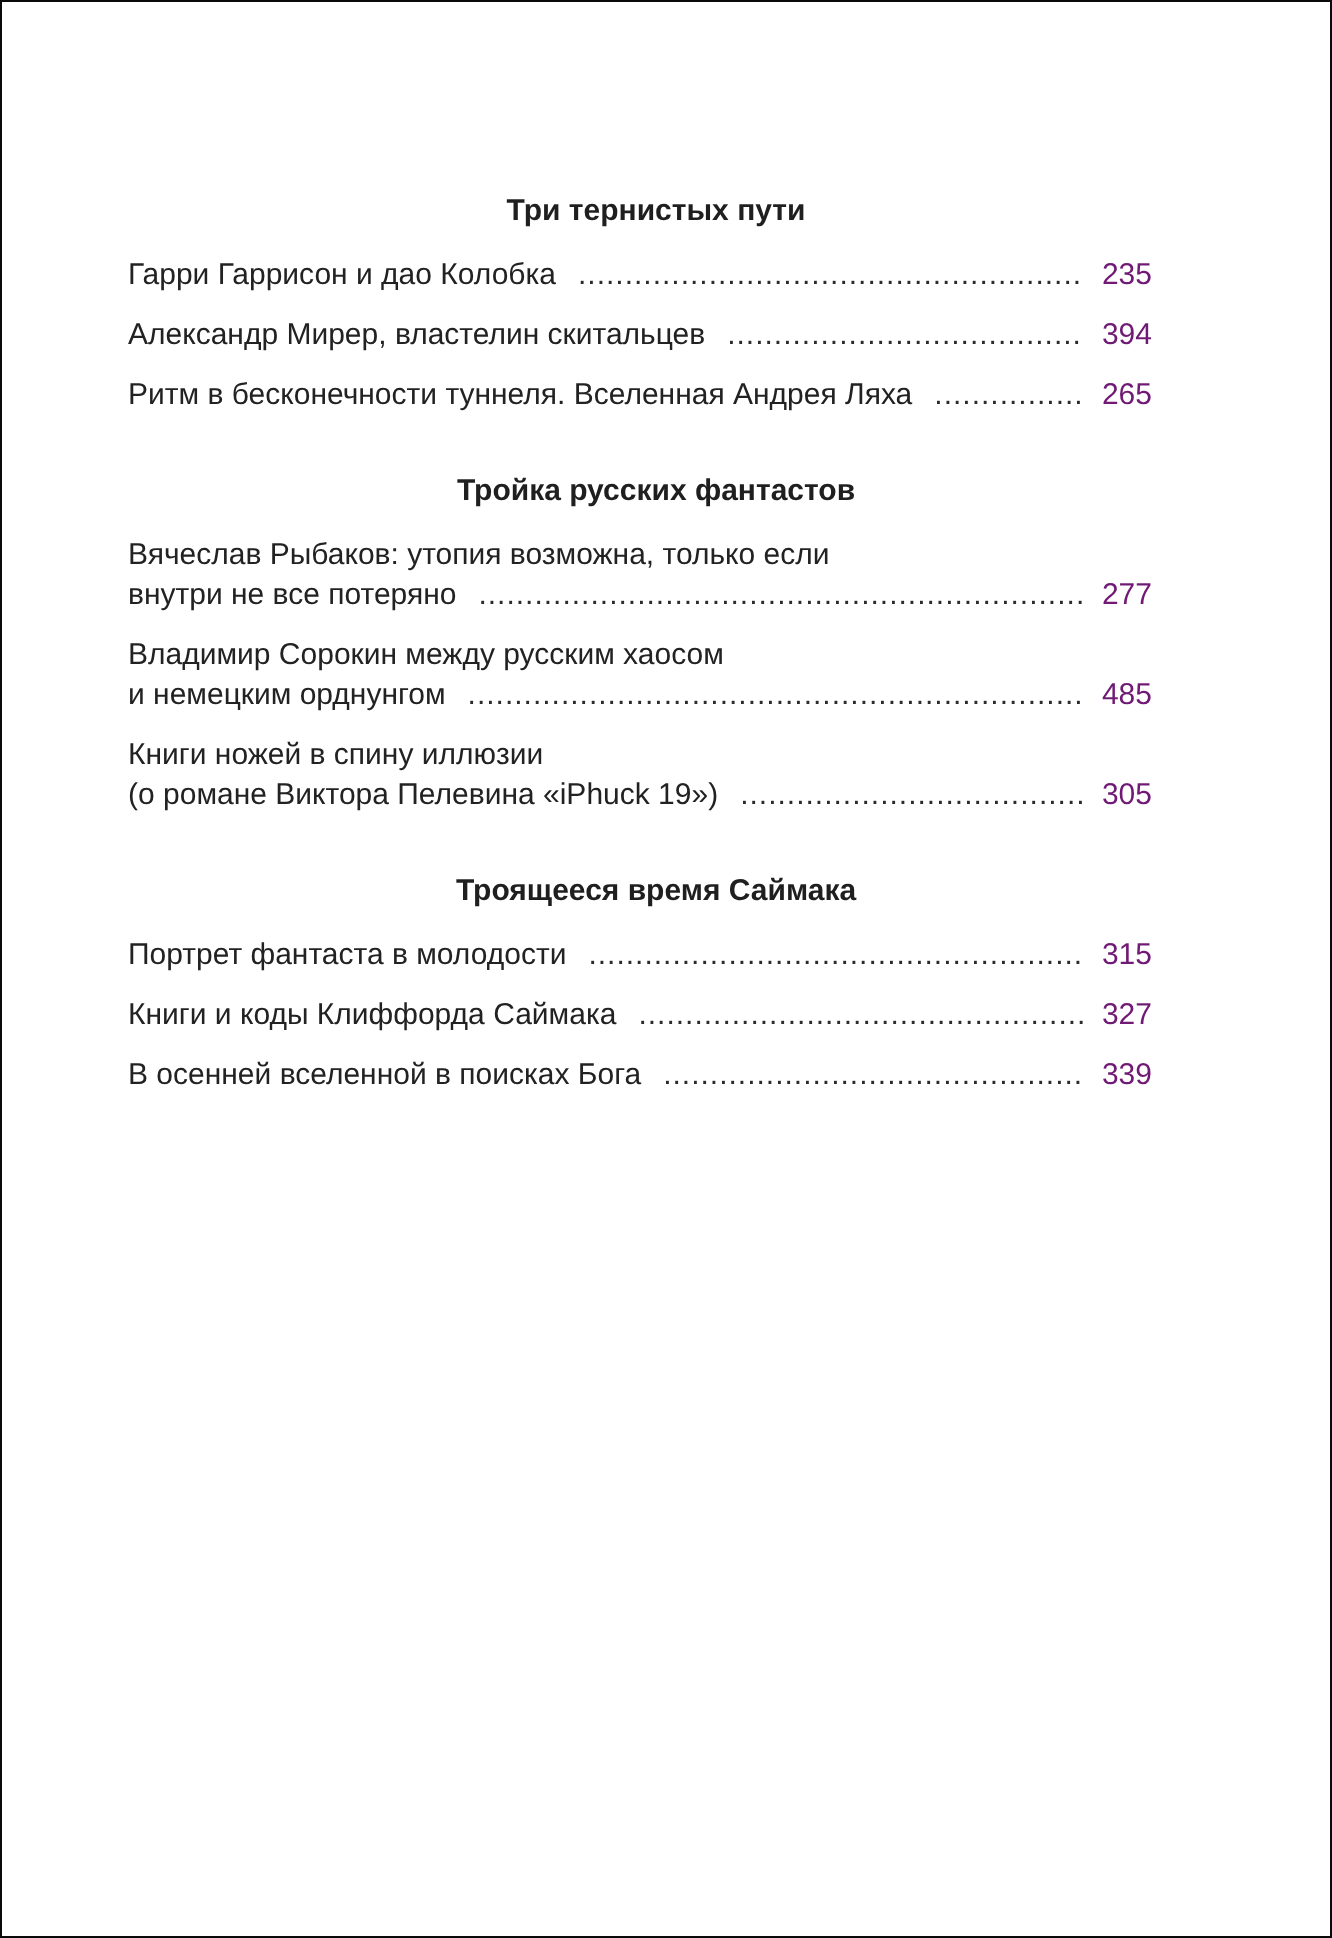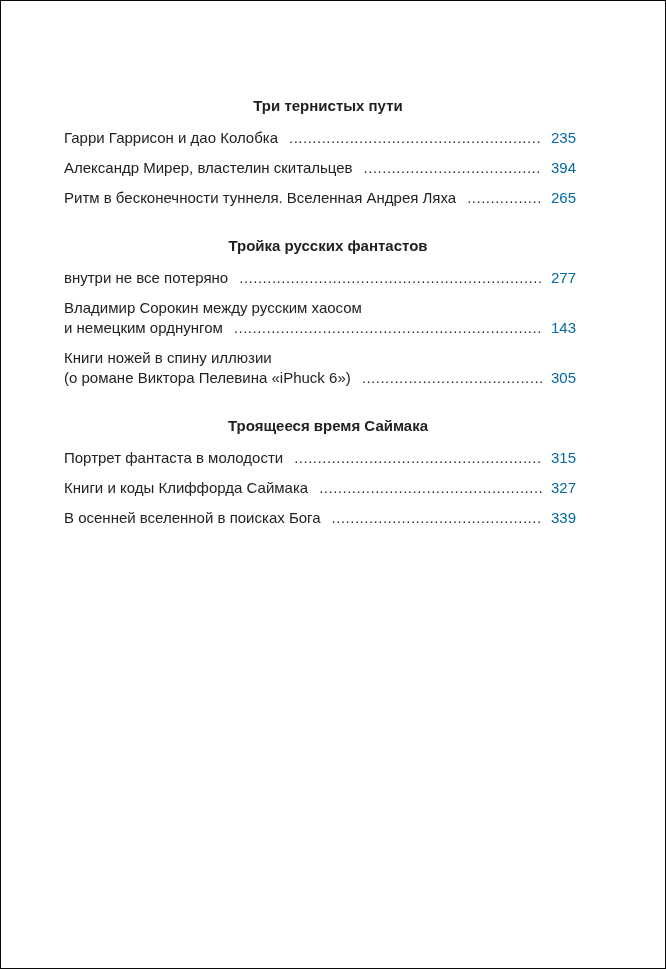--- a/index.html
+++ b/index.html
@@ -60,21 +60,21 @@
     color: #2b2b2b;
   }
   .leader::after {
     content: "...................................................................................................................................................................";
   }
   .page-num {
     flex: 0 0 auto;
     min-width: 25px;
     padding-left: 9px;
     text-align: left;
-    color: #0369a1;
+    color: #701a75;
   }
 </style>
 </head>
 <body>
 
 <div class="page">
   <div class="content">
 
     <div class="toc-section">
       <div class="toc-heading">Три тернистых пути</div>
@@ -101,40 +101,41 @@
           <span class="leader"></span>
           <span class="page-num">265</span>
         </div>
       </div>
     </div>
 
     <div class="toc-section">
       <div class="toc-heading">Тройка русских фантастов</div>
 
       <div class="toc-entry">
+        <div class="entry-line">Вячеслав Рыбаков: утопия возможна, только если</div>
         <div class="entry-row">
           <span class="entry-text">внутри не все потеряно</span>
           <span class="leader"></span>
           <span class="page-num">277</span>
         </div>
       </div>
 
       <div class="toc-entry">
         <div class="entry-line">Владимир Сорокин между русским хаосом</div>
         <div class="entry-row">
           <span class="entry-text">и немецким орднунгом</span>
           <span class="leader"></span>
-          <span class="page-num">143</span>
+          <span class="page-num">485</span>
         </div>
       </div>
 
       <div class="toc-entry">
         <div class="entry-line">Книги ножей в спину иллюзии</div>
         <div class="entry-row">
-          <span class="entry-text">(о романе Виктора Пелевина «iPhuck 6»)</span>
+          <span class="entry-text">(о романе Виктора Пелевина «iPhuck 19»)</span>
           <span class="leader"></span>
           <span class="page-num">305</span>
         </div>
       </div>
     </div>
 
     <div class="toc-section">
       <div class="toc-heading">Троящееся время Саймака</div>
 
       <div class="toc-entry">

